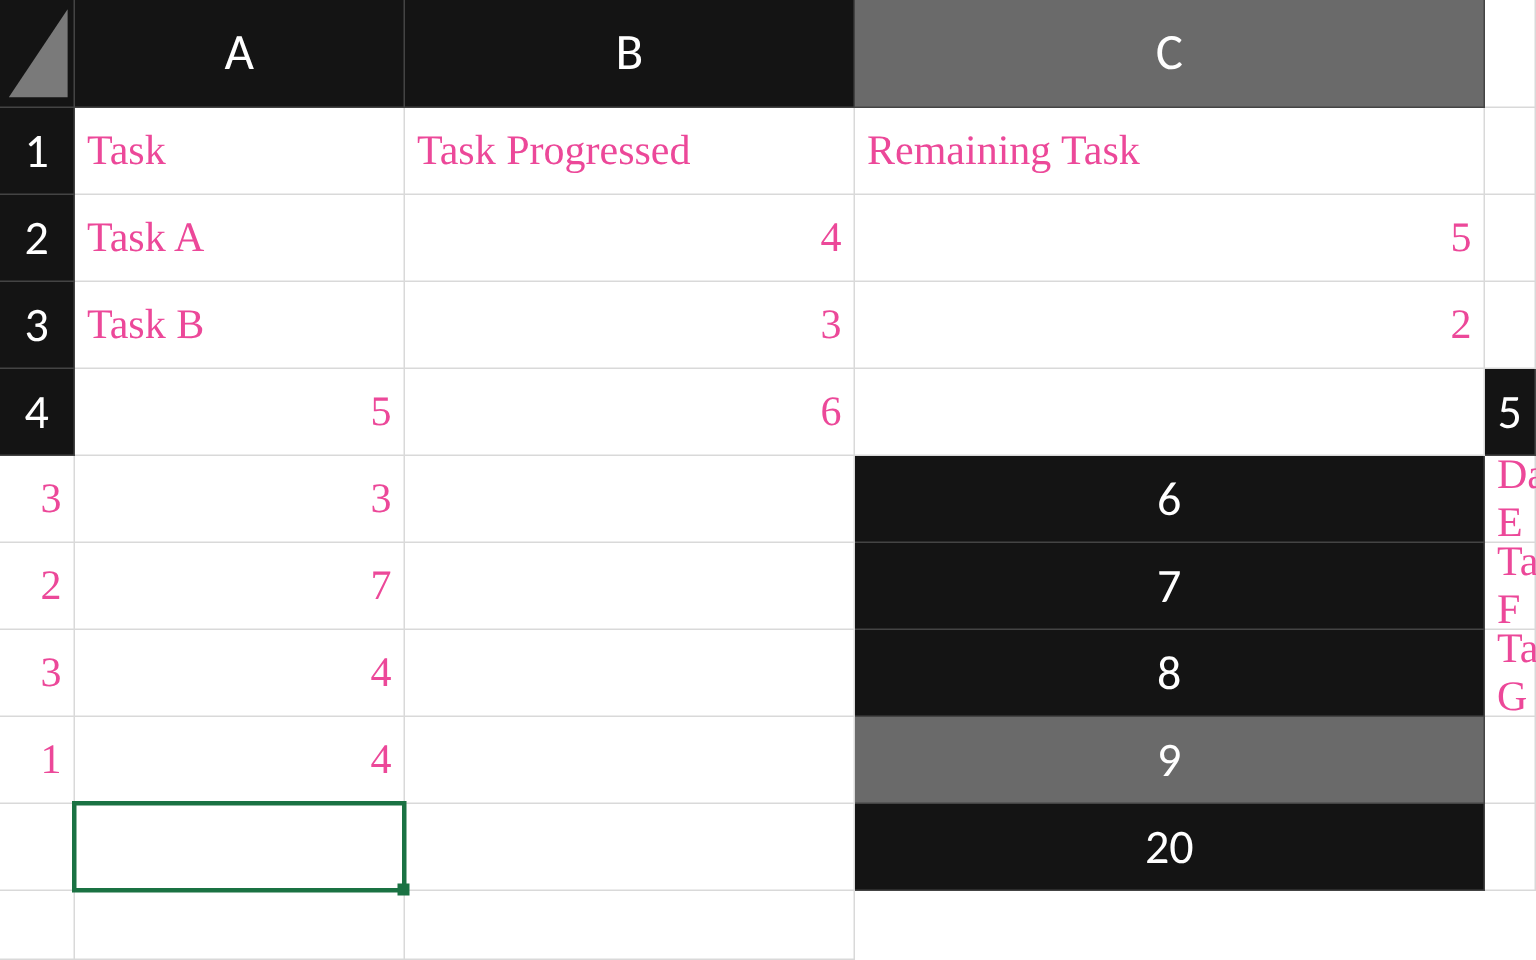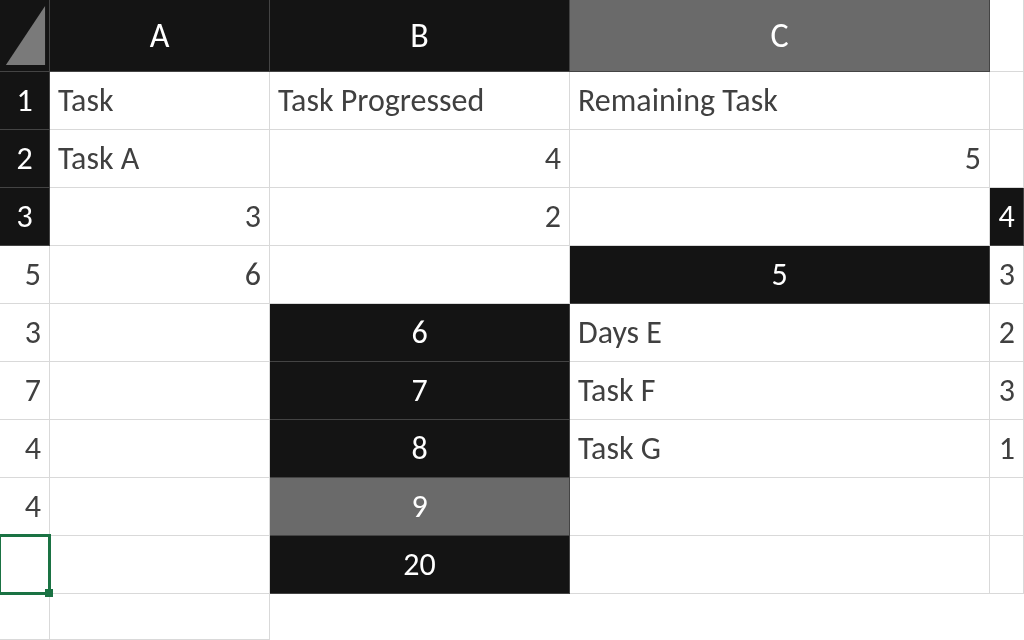--- a/index.html
+++ b/index.html
@@ -59,23 +59,24 @@
     .rowhead.selected {
       background: #6a6a6a;
     }
     .cell {
       background: #fff;
       border-right: 1px solid #d9d9d9;
       border-bottom: 1px solid #d9d9d9;
       padding: 0 8px;
       display: flex;
       align-items: center;
-      font-size: 32px;
-      color: #404040;
+      font-size: 28px;
+      color: #ec4899;
       position: relative;
+      font-family: Liberation Serif, serif;
     }
     .cell.num {
       justify-content: flex-end;
     }
     .cell.txt {
       justify-content: flex-start;
     }
     .selection-box {
       position: absolute;
       border: 3px solid #1a7243;
@@ -120,20 +121,21 @@
   <div class="cell txt">Remaining Task</div>
   <div class="filler"></div>
 
   <div class="rowhead">2</div>
   <div class="cell txt">Task A</div>
   <div class="cell num">4</div>
   <div class="cell num">5</div>
   <div class="filler"></div>
 
   <div class="rowhead">3</div>
+  <div class="cell txt">Task B</div>
   <div class="cell num">3</div>
   <div class="cell num">2</div>
   <div class="filler"></div>
 
   <div class="rowhead">4</div>
   <div class="cell num">5</div>
   <div class="cell num">6</div>
   <div class="filler"></div>
 
   <div class="rowhead">5</div>

